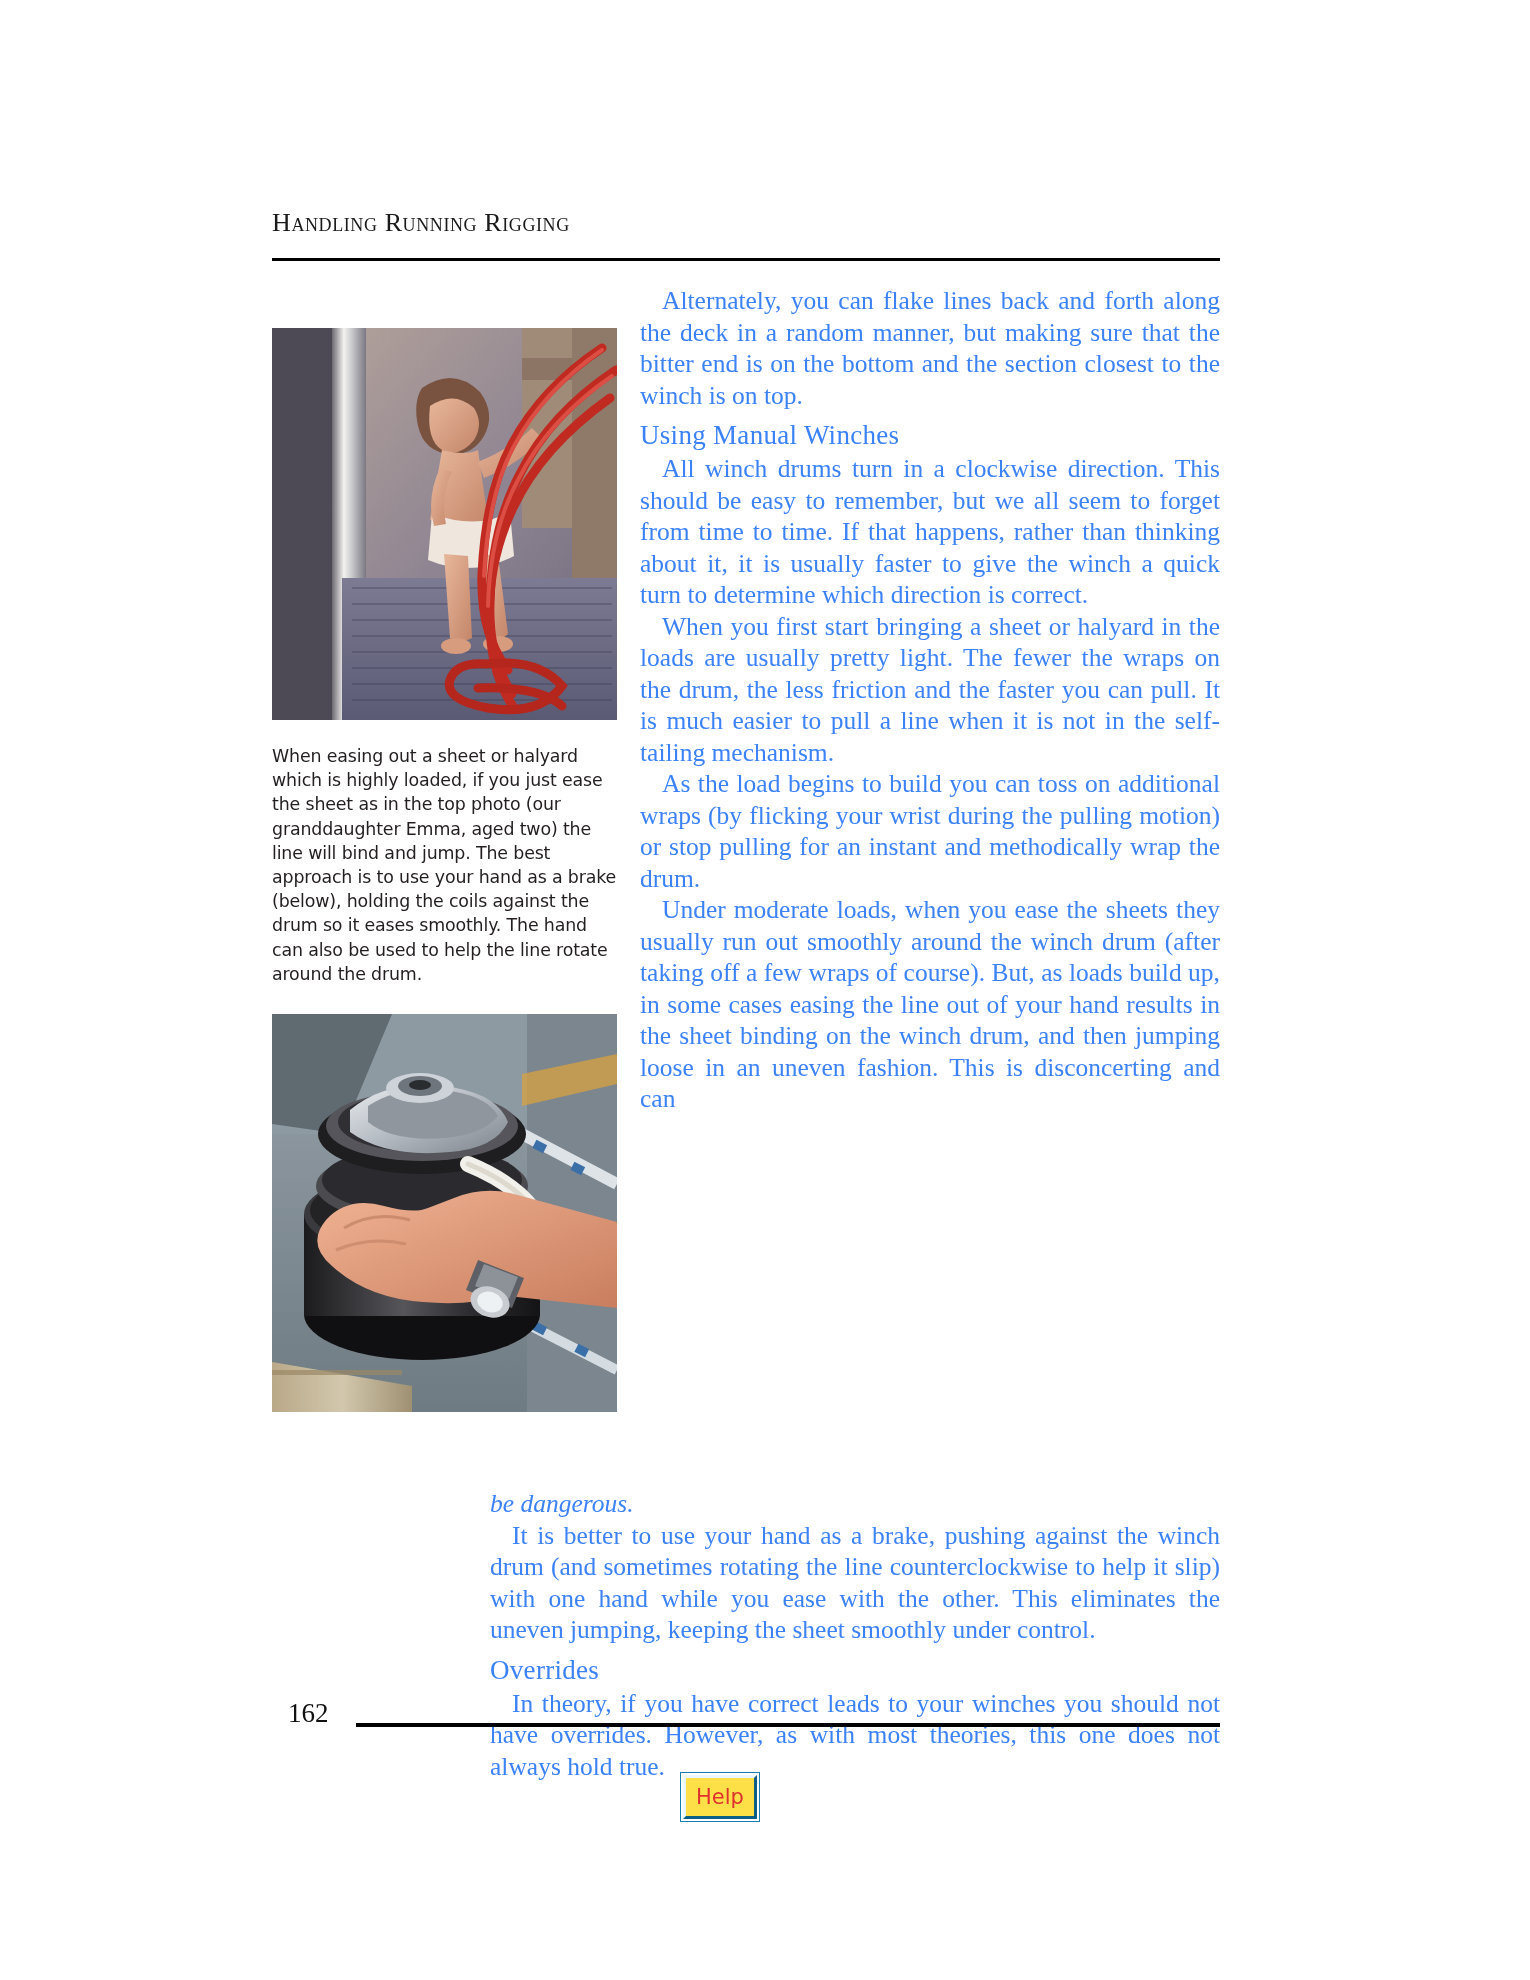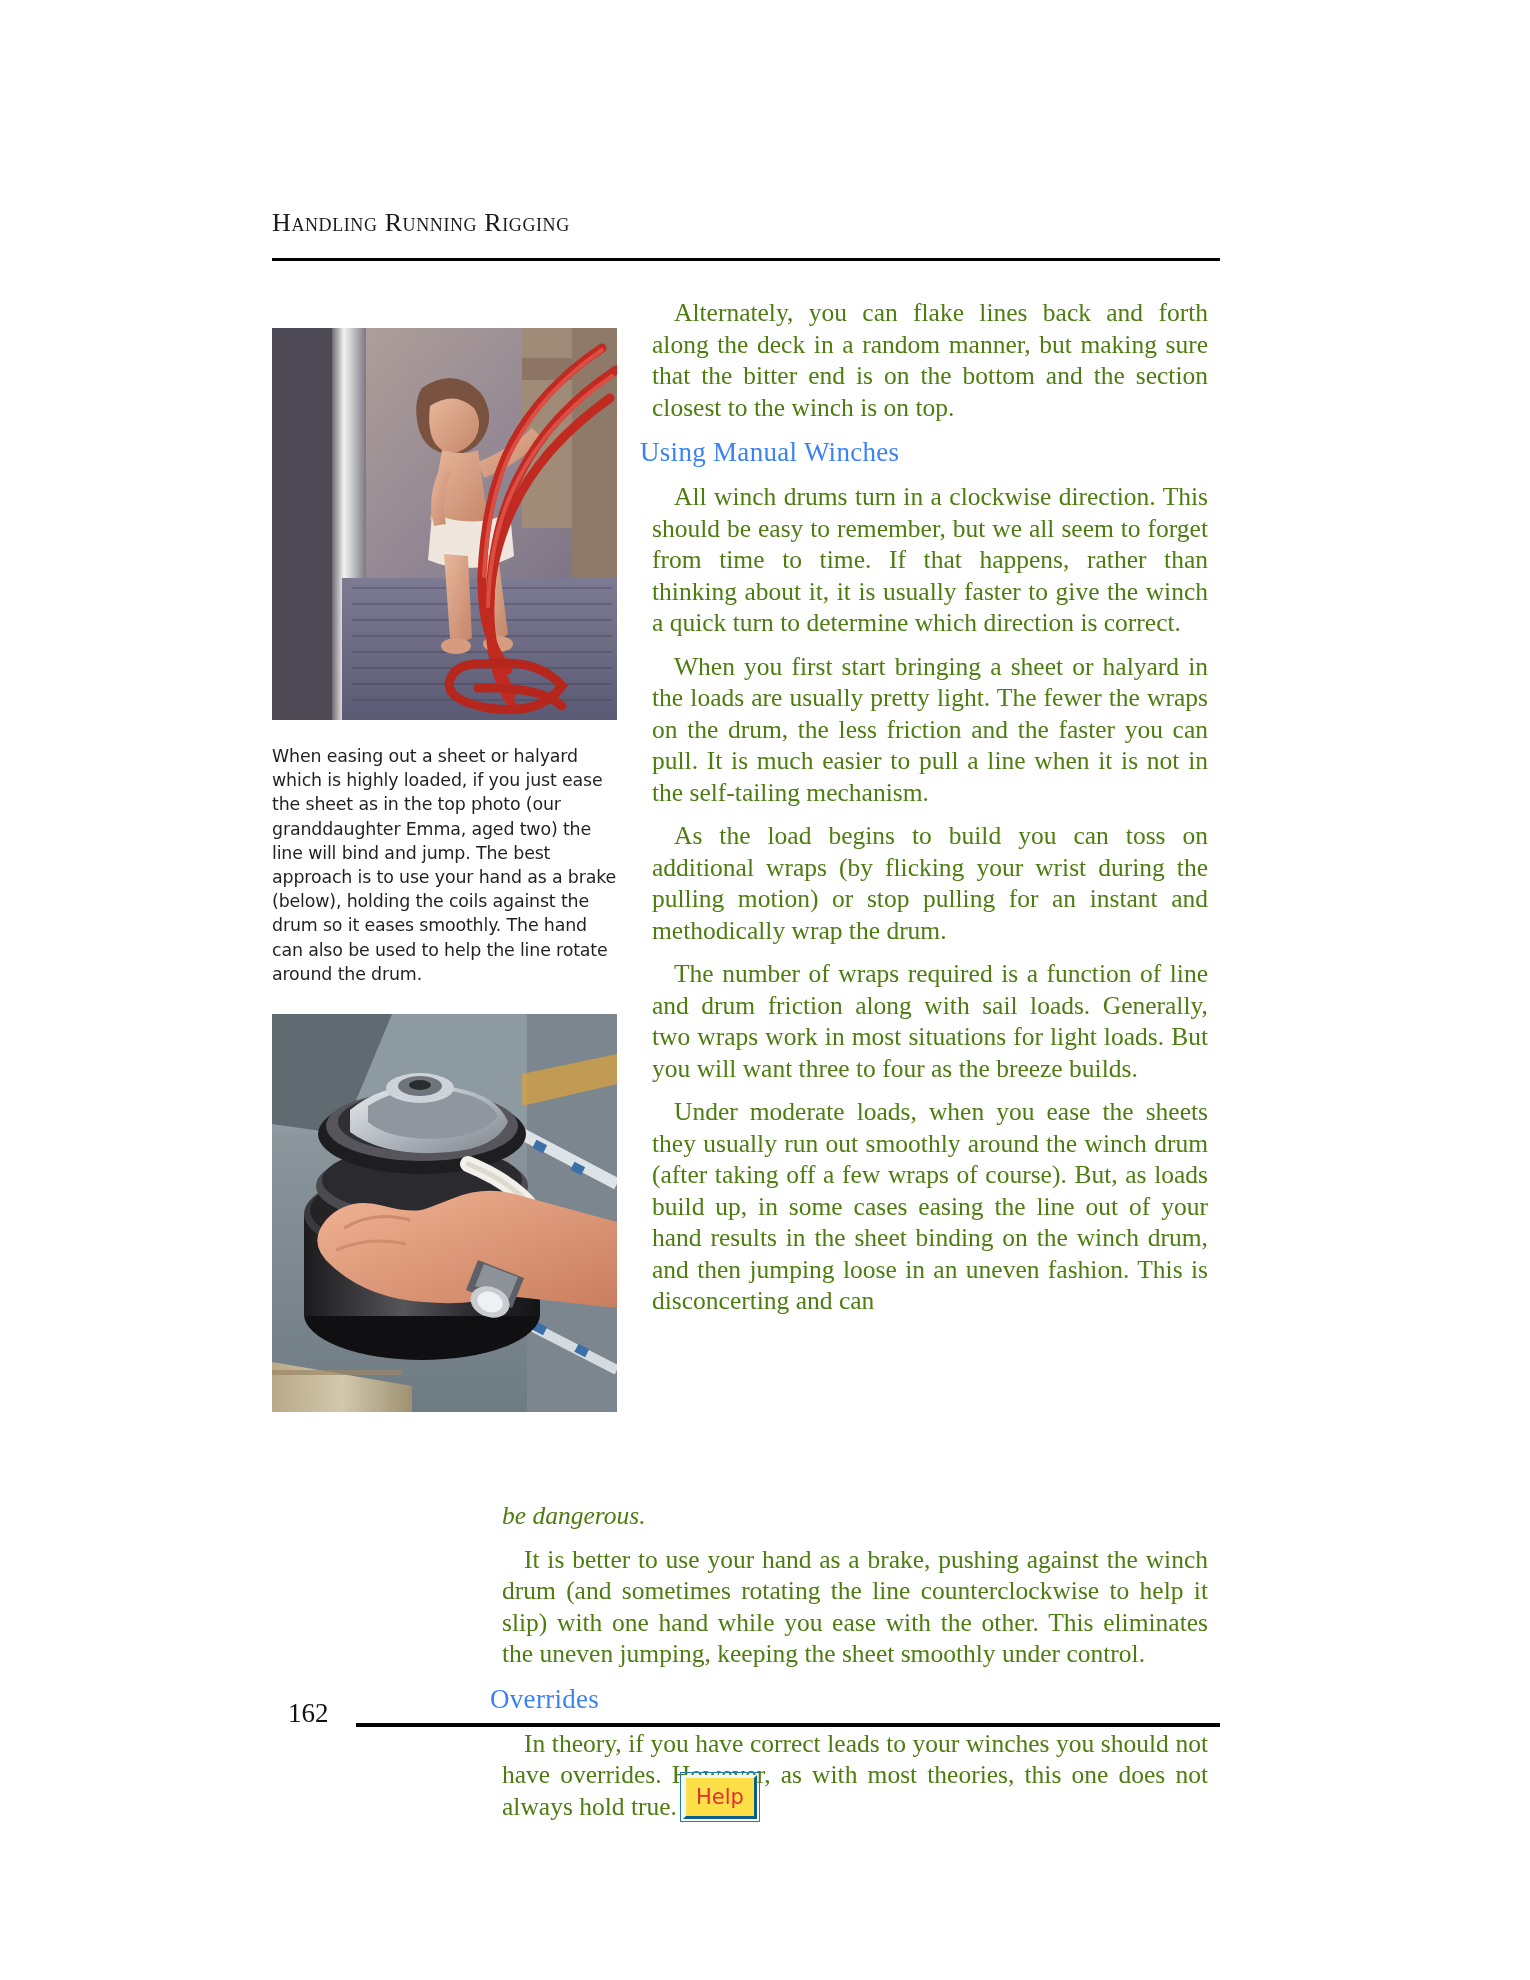--- a/index.html
+++ b/index.html
@@ -89,23 +89,23 @@
     color: #231f20;
     letter-spacing: -0.15px;
     width: 345px;
   }
 
   
   .prose {
     font-family: "Liberation Serif", serif;
     font-size: 25.5px;
     line-height: 31.5px;
-    color: #4d7c0f;
+    color: #3b82f6;
     text-align: justify;
-    margin: 12px;
+    margin: 0;
   }
   .prose.indent { text-indent: 22px; }
   .prose.jfix { text-align-last: left; font-style: italic; }
 
   h2.sec {
     font-family: "Liberation Serif", serif;
     font-size: 27px;
     line-height: 34px;
     font-weight: normal;
     color: #3b82f6;
@@ -346,21 +346,20 @@
     <p class="prose indent">Alternately, you can flake lines back and forth along the deck in a random manner, but making sure that the bitter end is on the bottom and the section closest to the winch is on top.</p>
 
     <h2 class="sec">Using Manual Winches</h2>
 
     <p class="prose indent">All winch drums turn in a clockwise direction. This should be easy to remember, but we all seem to forget from time to time. If that happens, rather than thinking about it, it is usually faster to give the winch a quick turn to determine which direction is correct.</p>
 
     <p class="prose indent">When you first start bringing a sheet or halyard in the loads are usually pretty light. The fewer the wraps on the drum, the less friction and the faster you can pull. It is much easier to pull a line when it is not in the self-tailing mechanism.</p>
 
     <p class="prose indent">As the load begins to build you can toss on additional wraps (by flicking your wrist during the pulling motion) or stop pulling for an instant and methodically wrap the drum.</p>
 
-    <p class="prose indent">The number of wraps required is a function of line and drum friction along with sail loads. Generally, two wraps work in most situations for light loads. But you will want three to four as the breeze builds.</p>
 
 
 
     <p class="prose indent">Under moderate loads, when you ease the sheets they usually run out smoothly around the winch drum (after taking off a few wraps of course). But, as loads build up, in some cases easing the line out of your hand results in the sheet binding on the winch drum, and then jumping loose in an uneven fashion. This is disconcerting and can</p>
 
   </div>
 
   <div id="full-width-block">
 
     <p class="prose jfix">be dangerous.</p>

